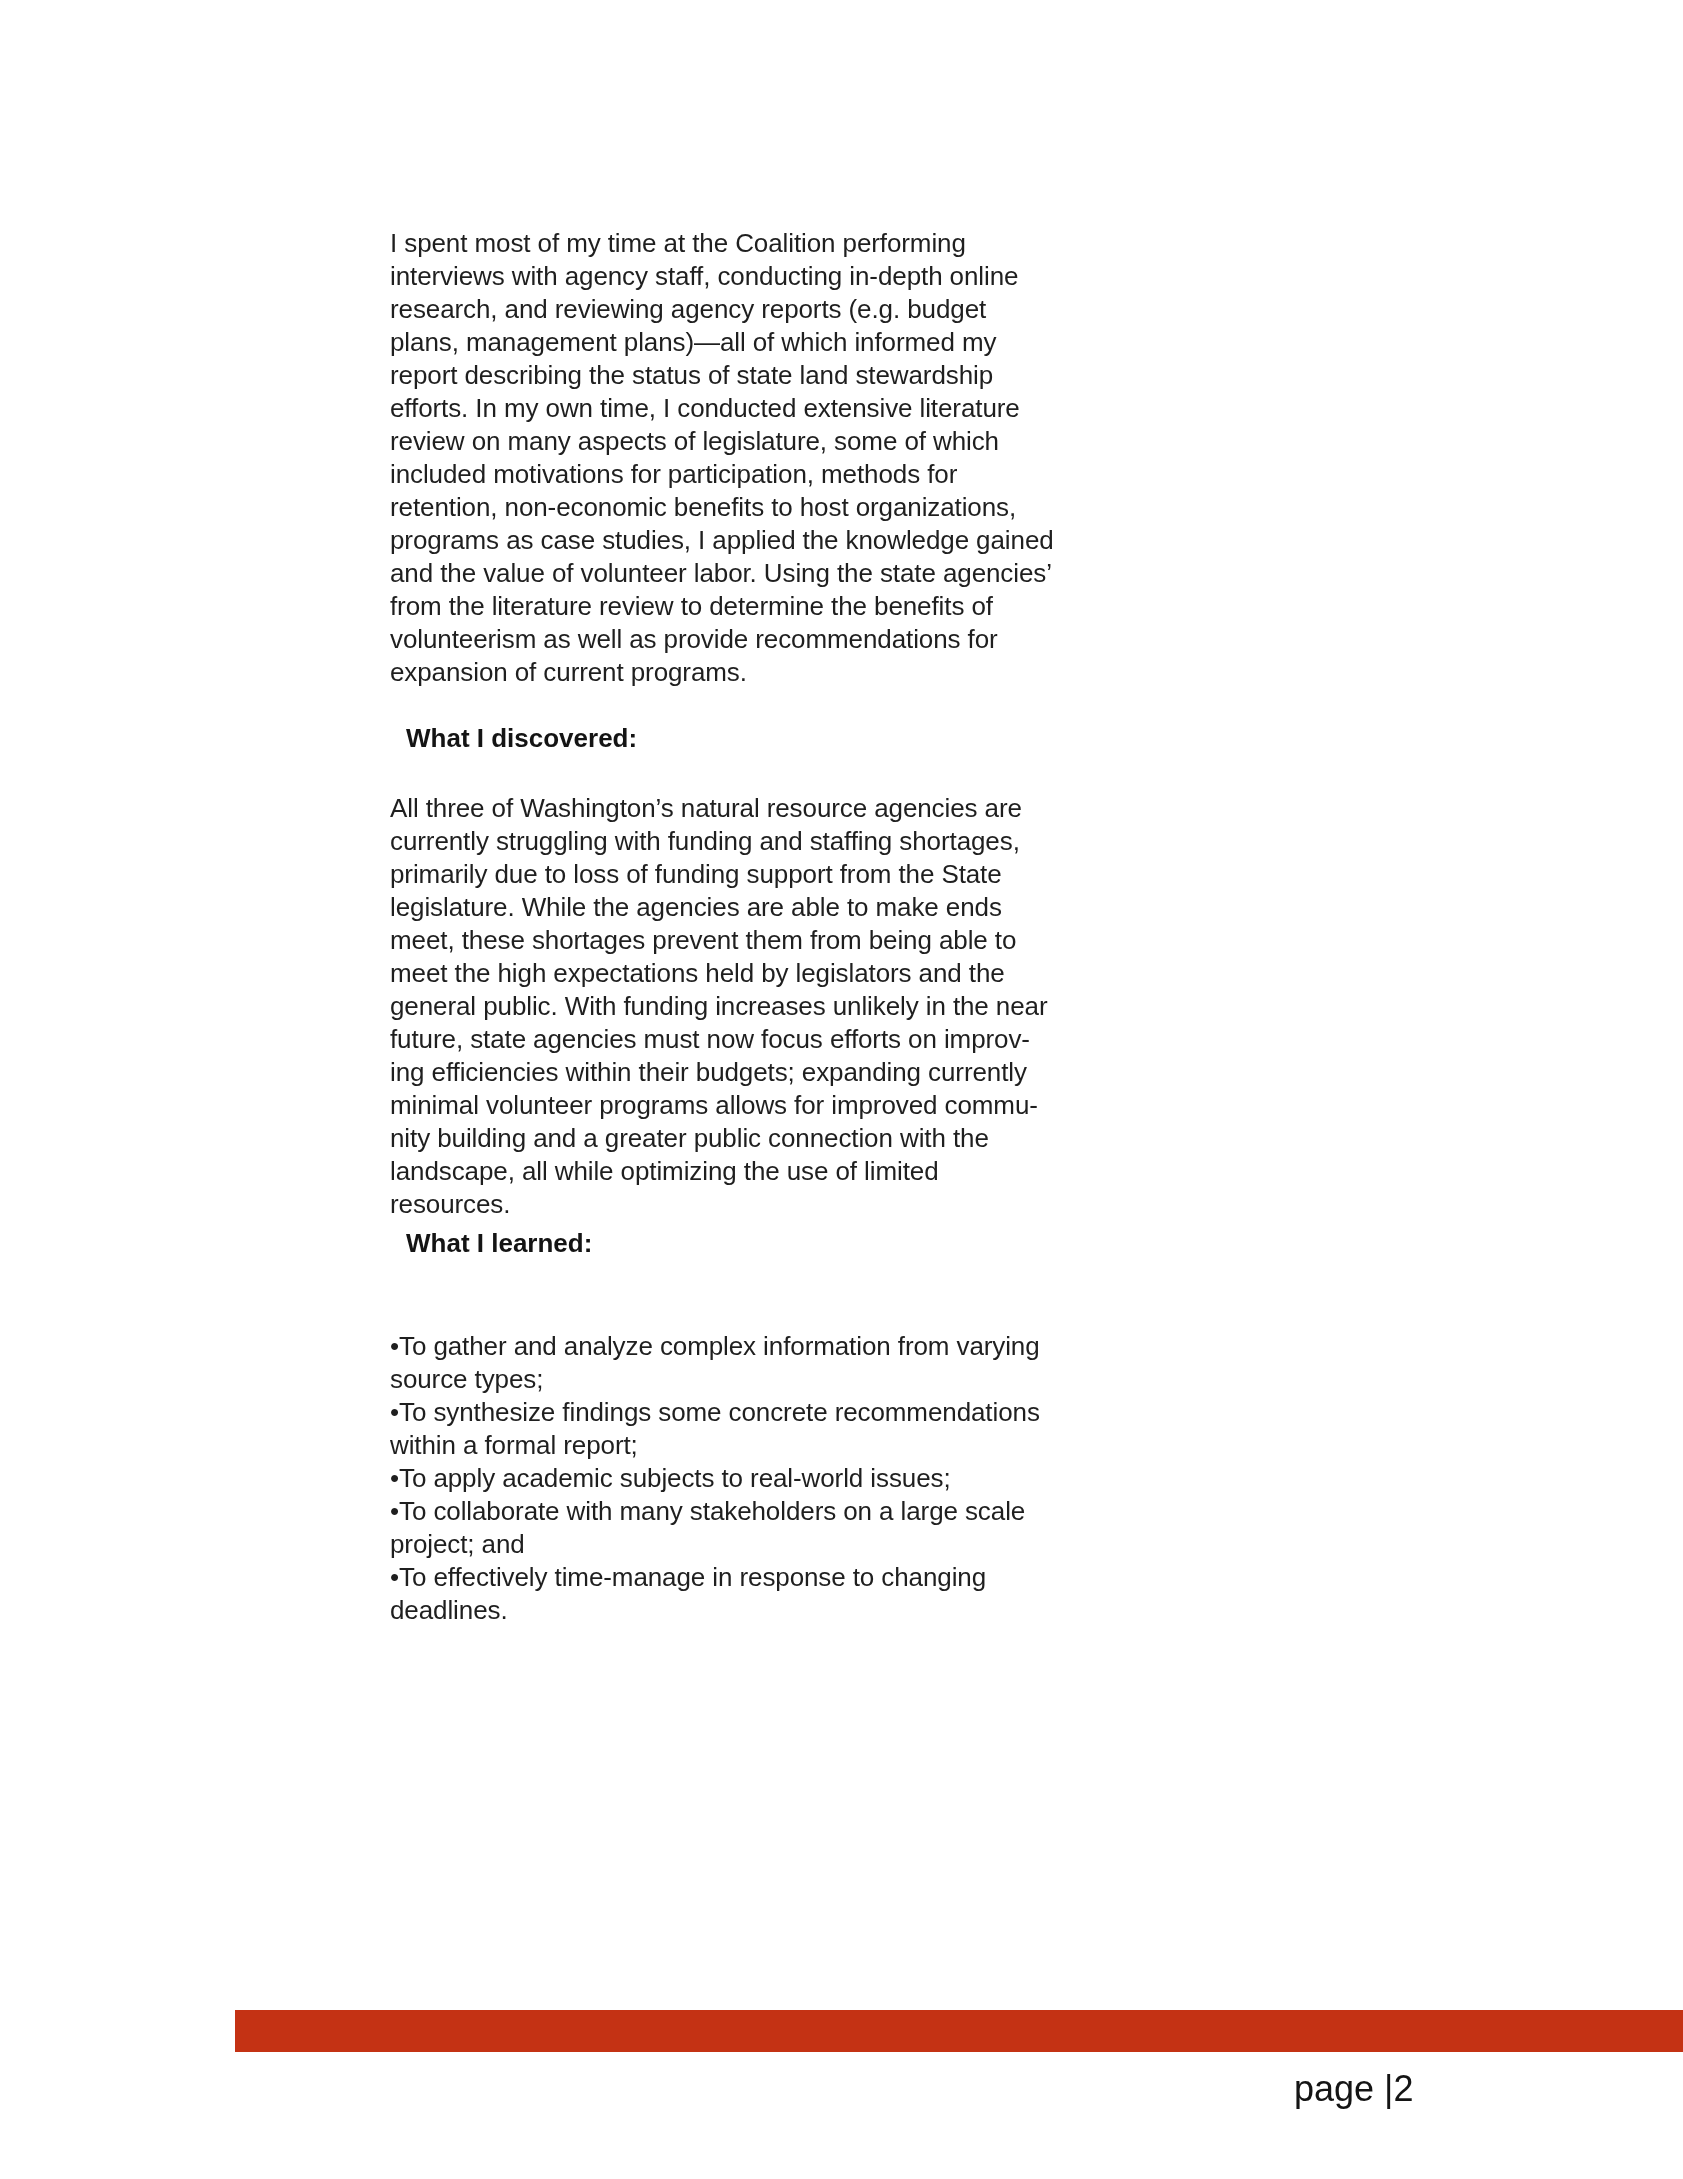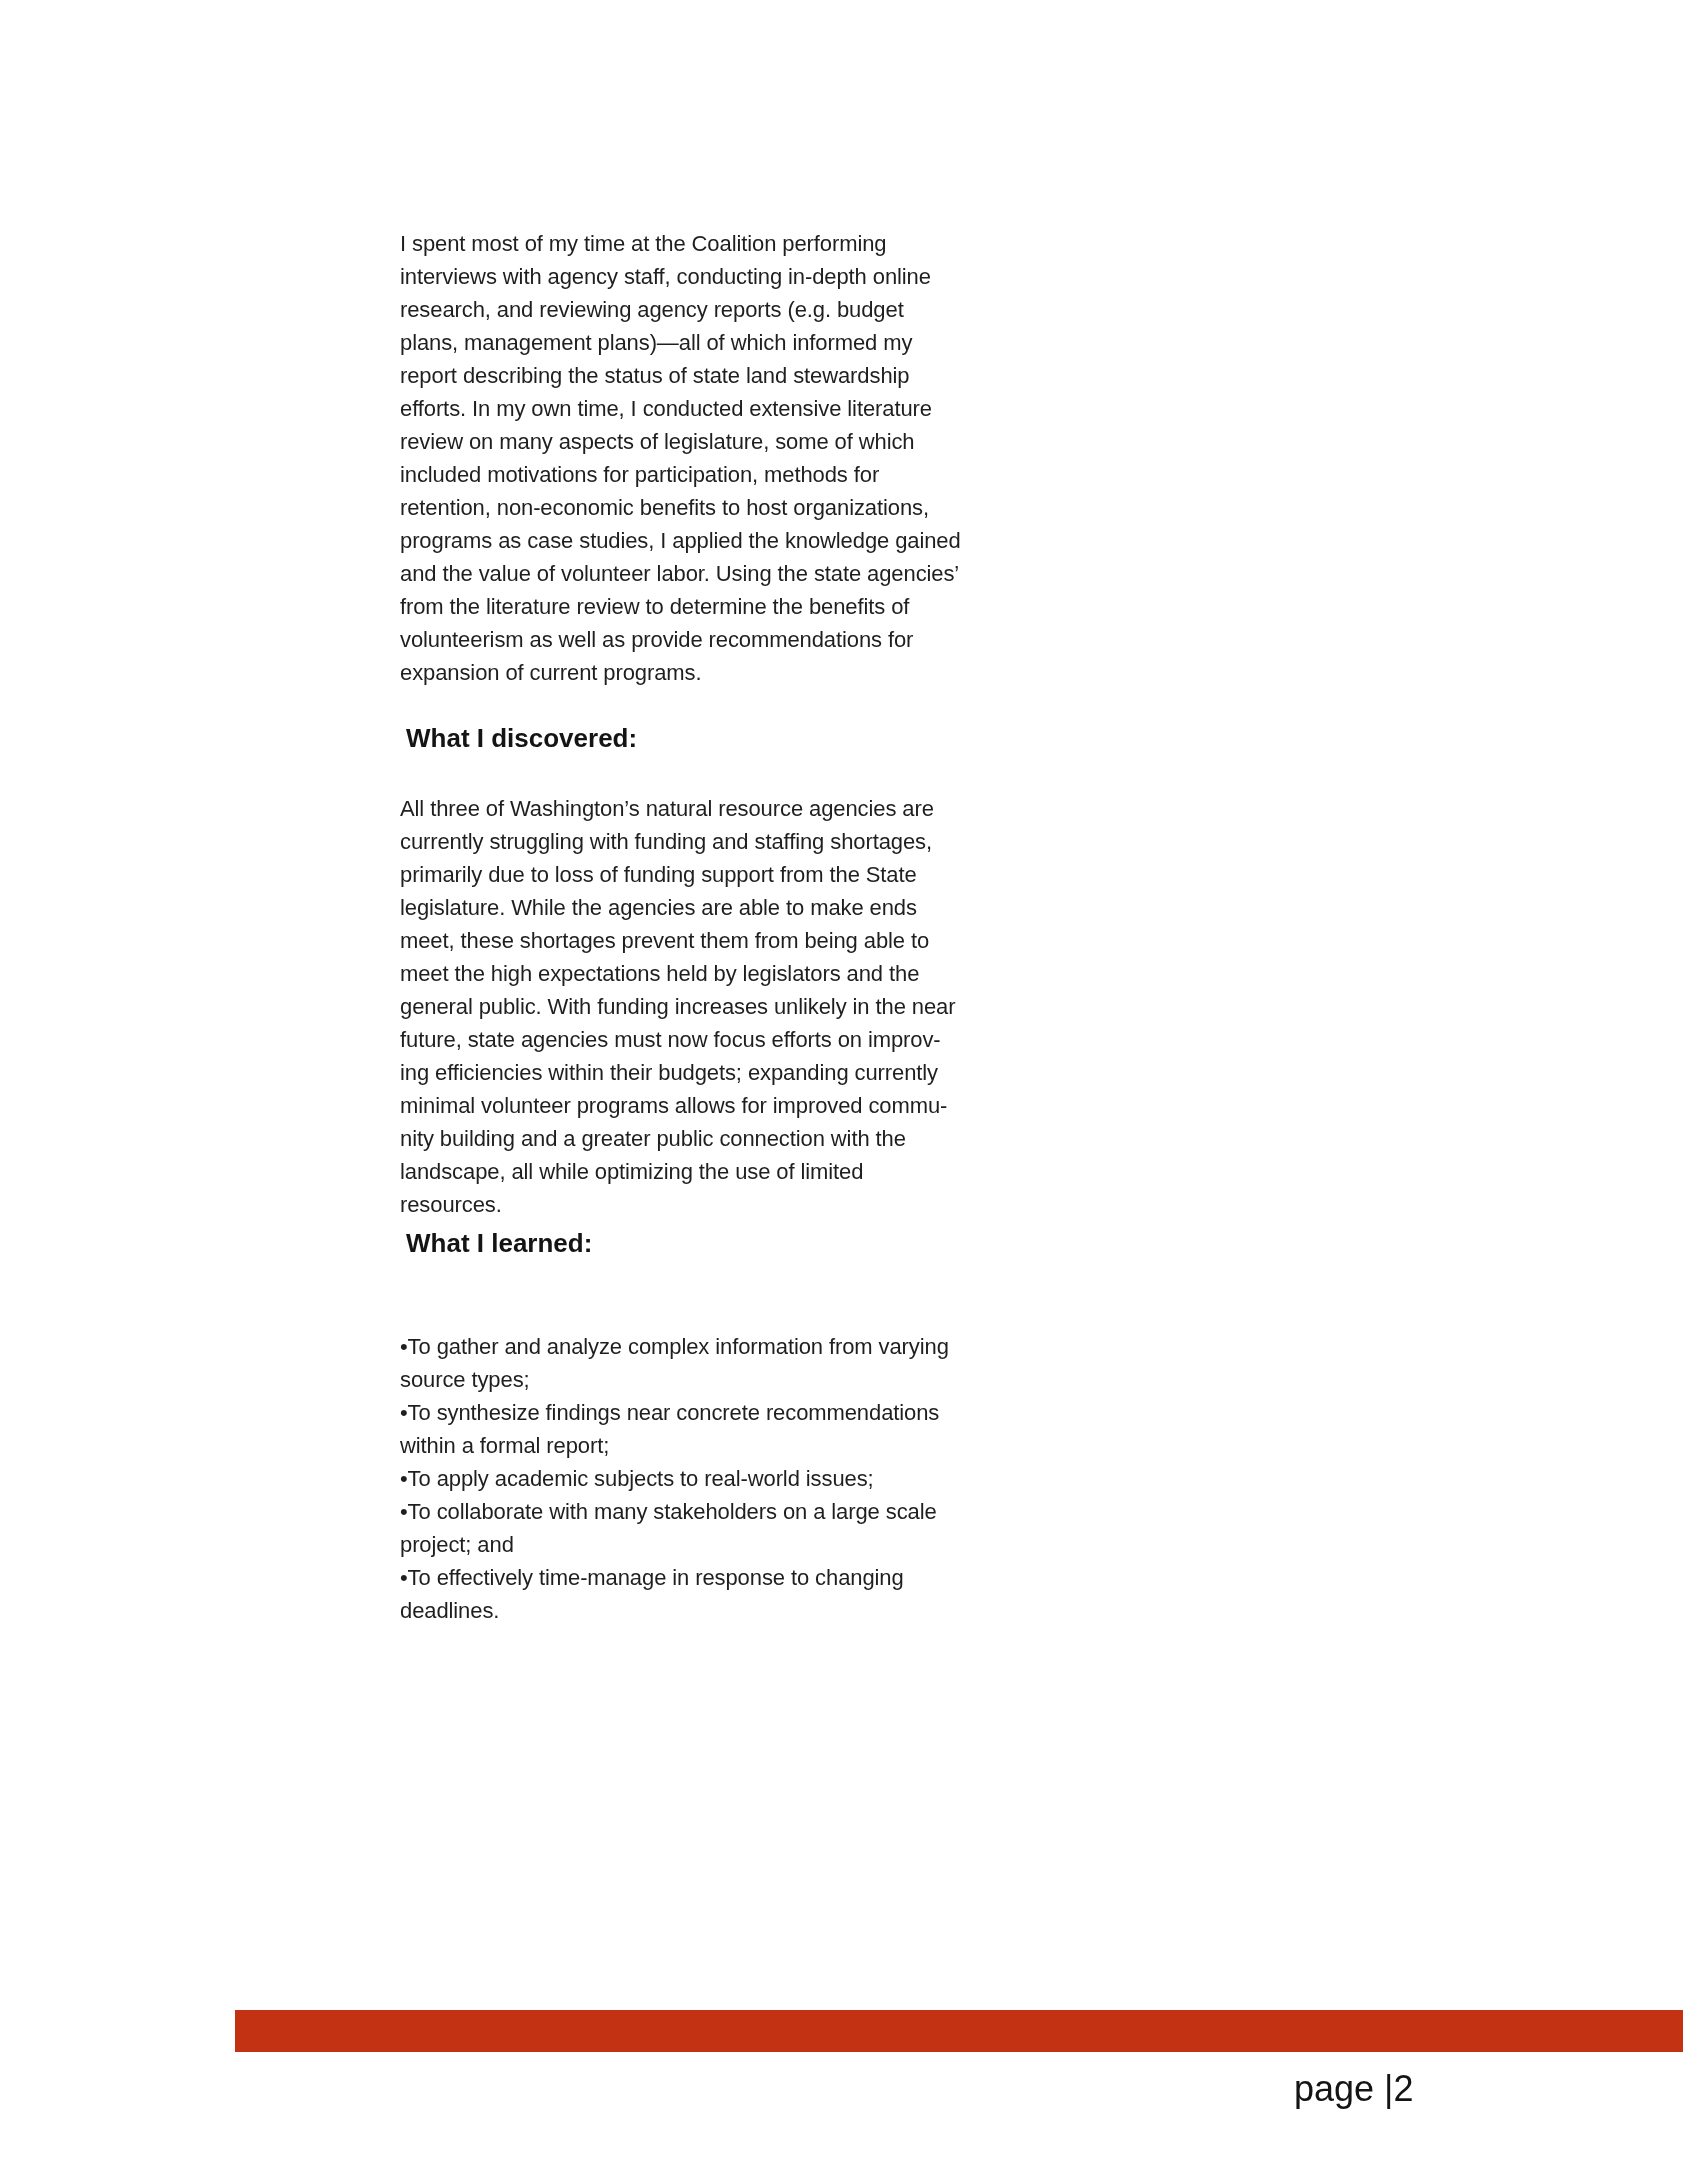--- a/index.html
+++ b/index.html
@@ -11,23 +11,23 @@
     position: relative;
     width: 1683px;
     height: 2179px;
     background: #ffffff;
     font-family: "Liberation Sans", sans-serif;
     color: #1f1f1f;
     overflow: hidden;
   }
   .textblock {
     position: absolute;
-    left: 400px;
+    left: 390px;
     width: 683px;
-    font-size: 22px;
+    font-size: 26px;
     line-height: 33px;
     letter-spacing: -0.1px;
     white-space: nowrap;
   }
   .heading {
     position: absolute;
     left: 406px;
     margin: 0;
     font-size: 26px;
     font-weight: bold;
@@ -99,21 +99,21 @@
     </section>
 
   <h2 id="heading-learned" class="heading" style="color: rgb(20, 20, 20);">What I learned:</h2>
 
   <section id="learned-bullets" class="textblock">
       <div>
         <div class="line">•To gather and analyze complex information from varying</div>
         <div class="line">source types;</div>
       </div>
       <div>
-        <div class="line">•To synthesize findings near concrete recommendations</div>
+        <div class="line">•To synthesize findings some concrete recommendations</div>
         <div class="line">within a formal report;</div>
       </div>
       <div>
         <div class="line">•To apply academic subjects to real-world issues;</div>
       </div>
       <div>
         <div class="line">•To collaborate with many stakeholders on a large scale</div>
         <div class="line">project; and</div>
       </div>
       <div>

